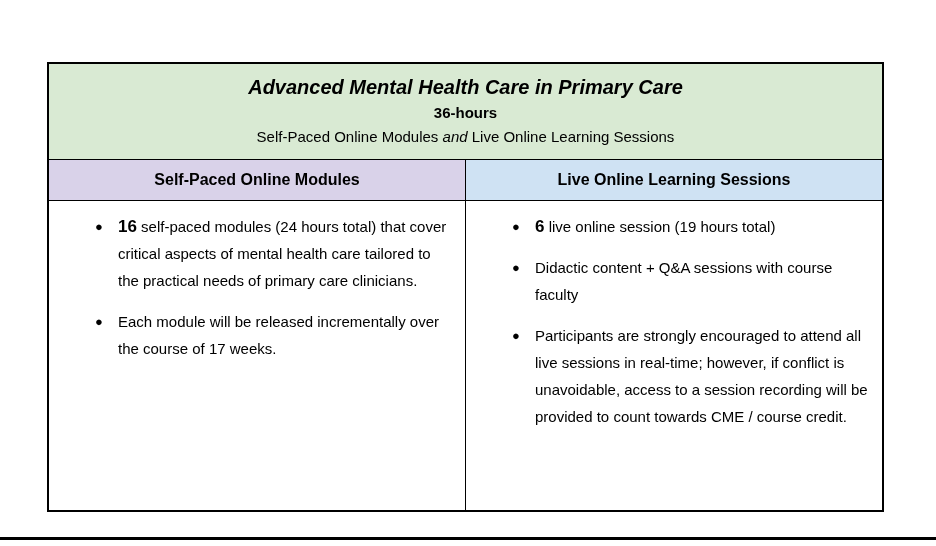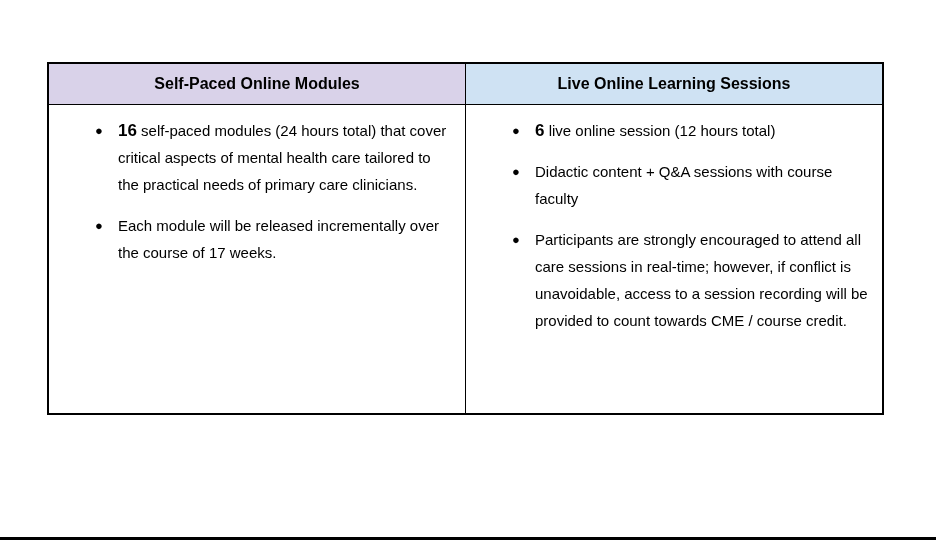--- a/index.html
+++ b/index.html
@@ -96,37 +96,44 @@
     left: 0; top: 537px;
     width: 936px; height: 3px;
     background: #000000;
   }
 </style>
 </head>
 <body>
 
 <table class="course-table">
   <tbody>
+    <tr>
+      <td colspan="2" class="course-header-cell" style="background-color: rgb(217, 234, 211);">
+        <div class="course-title">Advanced Mental Health Care in Primary Care</div>
+        <div class="course-hours">36-hours</div>
+        <div class="course-format"><span>Self-Paced Online Modules </span><em>and</em><span> Live Online Learning Sessions</span></div>
+      </td>
+    </tr>
 
     <tr>
       <td class="col-header-cell" style="background-color: rgb(217, 210, 233);">Self-Paced Online Modules</td>
       <td class="col-header-cell" style="background-color: rgb(207, 226, 243);">Live Online Learning Sessions</td>
     </tr>
 
     <tr>
       <td class="body-cell">
         <ul class="bullet-list">
           <li><span class="bullet-lead">16</span><span> self-paced modules (24 hours total) that cover critical aspects of mental health care tailored to the practical needs of primary care clinicians.</span></li>
           <li><span class="bullet-lead"></span><span>Each module will be released incrementally over the course of 17 weeks.</span></li>
         </ul>
       </td>
       <td class="body-cell">
         <ul class="bullet-list">
-          <li><span class="bullet-lead">6</span><span> live online session (12 hours total)</span></li>
+          <li><span class="bullet-lead">6</span><span> live online session (19 hours total)</span></li>
           <li><span class="bullet-lead"></span><span>Didactic content + Q&amp;A sessions with course faculty</span></li>
-          <li><span class="bullet-lead"></span><span>Participants are strongly encouraged to attend all care sessions in real-time; however, if conflict is unavoidable, access to a session recording will be provided to count towards CME / course credit.</span></li>
+          <li><span class="bullet-lead"></span><span>Participants are strongly encouraged to attend all live sessions in real-time; however, if conflict is unavoidable, access to a session recording will be provided to count towards CME / course credit.</span></li>
         </ul>
       </td>
     </tr>
   </tbody>
 </table>
 
 <div class="page-bottom-rule"></div>
 
 </body></html>

